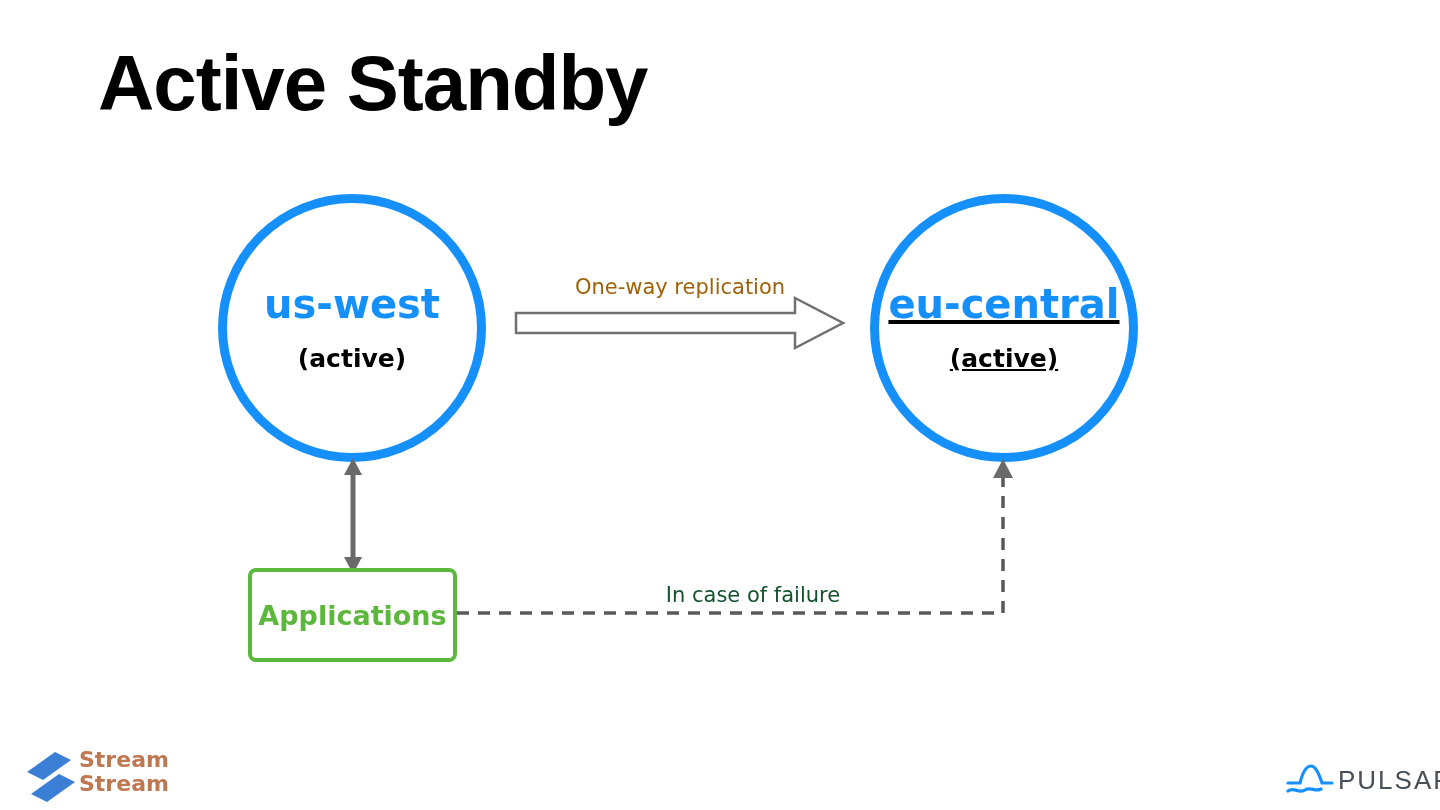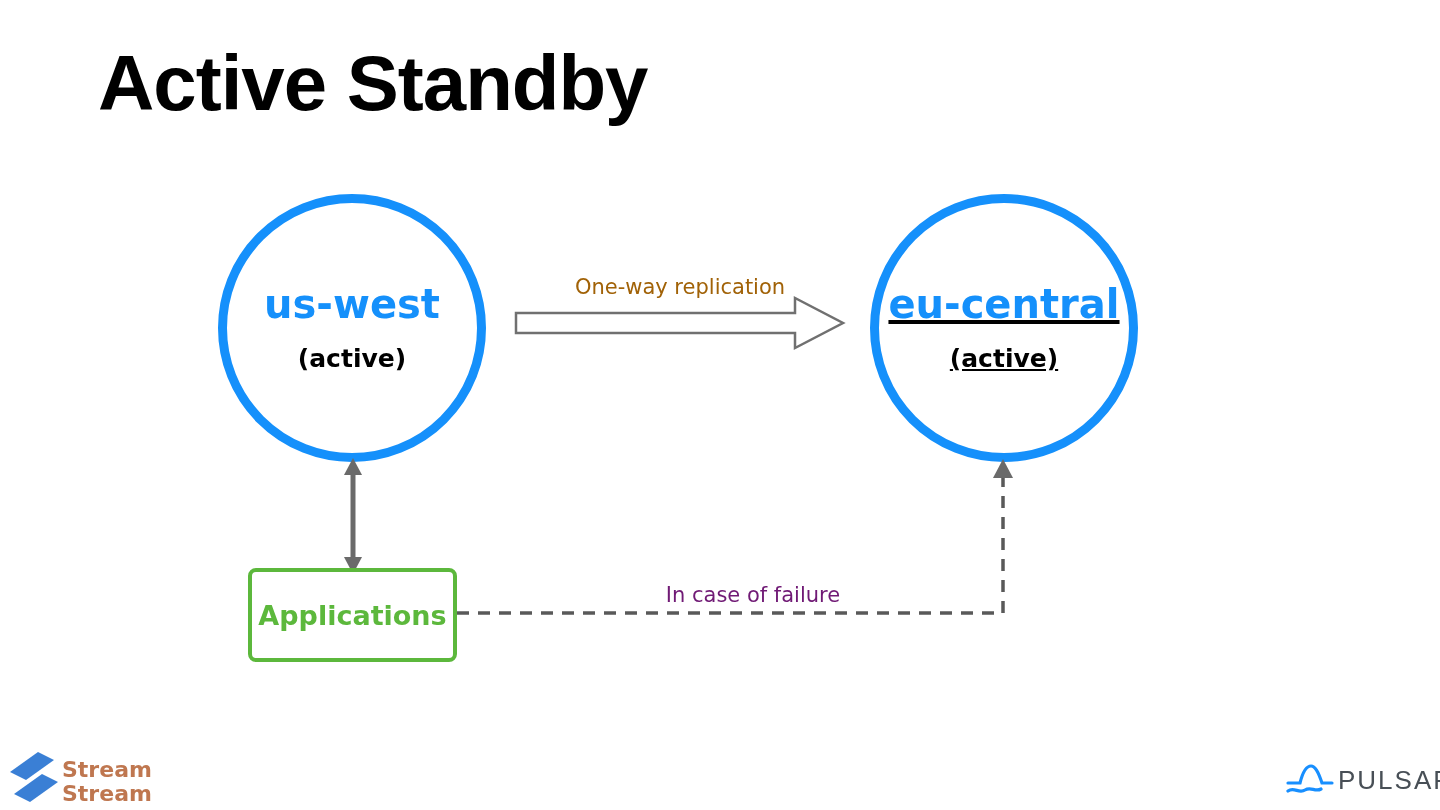--- a/index.html
+++ b/index.html
@@ -55,44 +55,44 @@
     text-align: center;
     font-size: 21px;
     color: #a16207;
     white-space: nowrap;
   }
 
   .failure-label {
     left: 603px; top: 583px; width: 300px;
     text-align: center;
     font-size: 21px;
-    color: #701a75;
+    color: #14532d;
     white-space: nowrap;
   }
 
   .applications-box {
     left: 248px; top: 568px;
     width: 201px; height: 86px;
     border: 4px solid #5cb83c;
     border-radius: 8px;
     background: #ffffff;
     display: flex;
     align-items: center;
     justify-content: center;
   }
   .applications-label {
     font-size: 27px;
     font-weight: bold;
     color: #5cb83c;
   }
 
   .footer-streamnative {
-    left: 8px; top: 748px;
+    left: 25px; top: 748px;
     display: flex;
-    align-items: flex-end;
+    align-items: flex-start;
   }
   .sn-wordmark {
     margin-left: 2px;
     font-size: 22px;
     font-weight: bold;
     line-height: 24px;
     color: #bf7750;
     font-family: "DejaVu Sans", sans-serif;
   }
 

